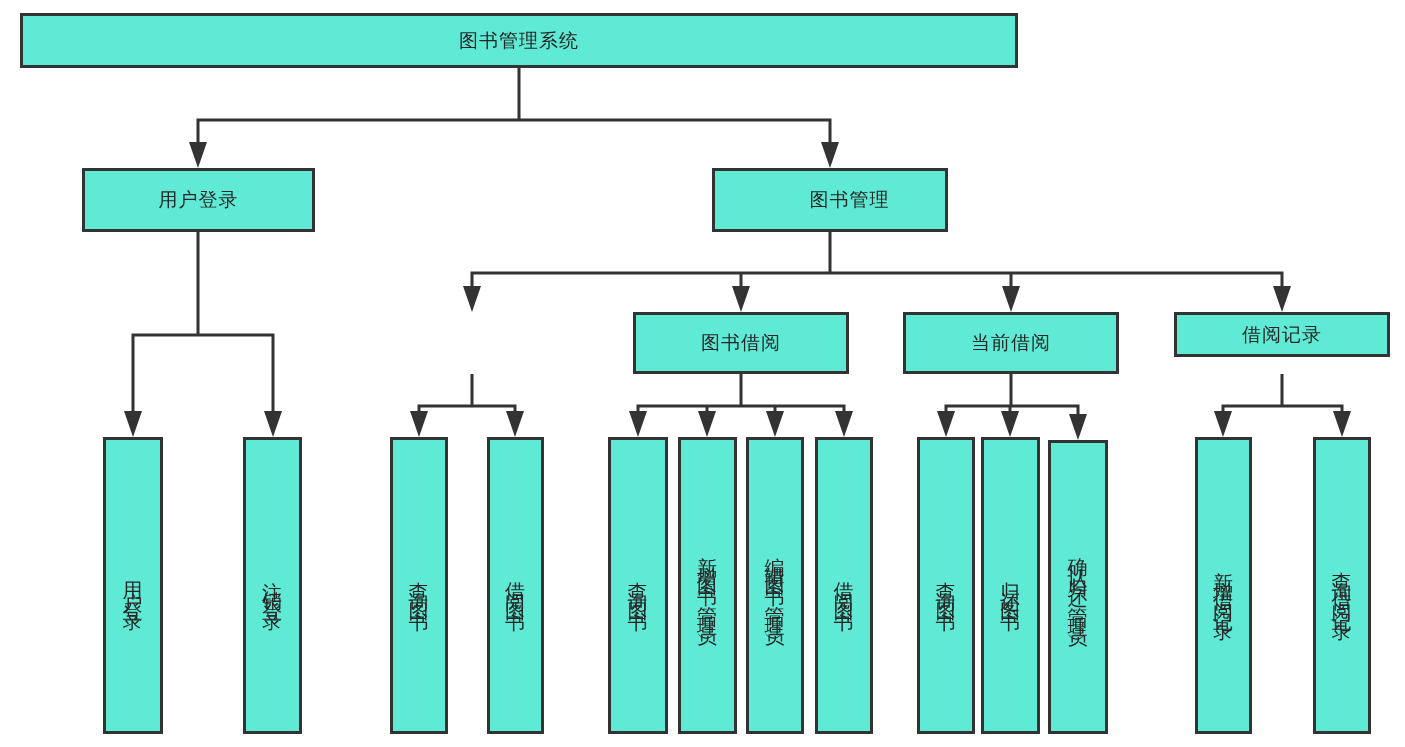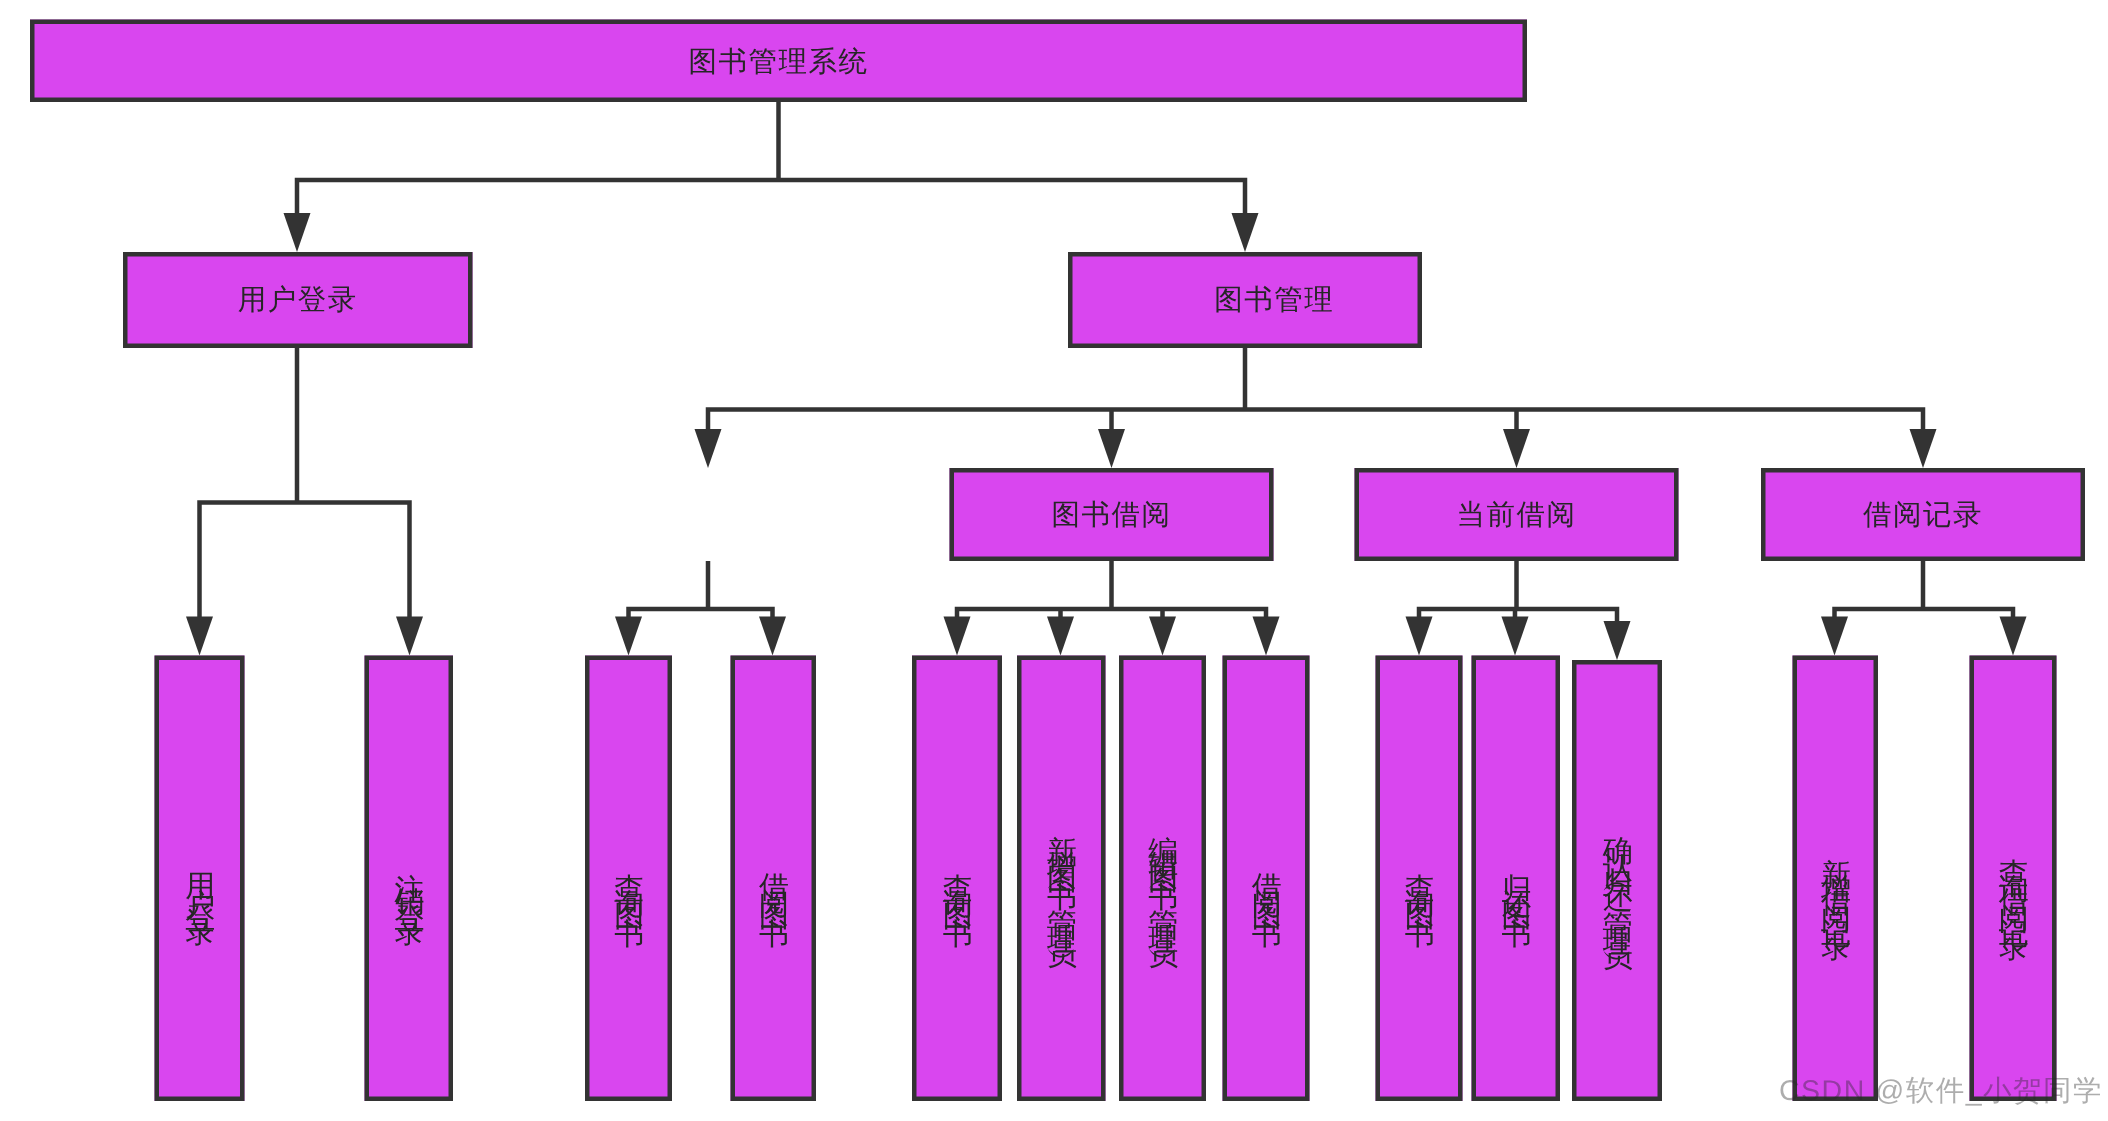--- a/index.html
+++ b/index.html
@@ -20,21 +20,21 @@
     left: 0;
     top: 0;
     width: 1405px;
     height: 747px;
     pointer-events: none;
   }
   .node {
     position: absolute;
     box-sizing: border-box;
     border: 3px solid #333333;
-    background: #d946ef;
+    background: #5eead4;
     color: #262626;
     display: flex;
     align-items: center;
     justify-content: center;
   }
   .hbox {
     font-size: 19px;
     letter-spacing: 1px;
   }
   .vbox {
@@ -107,35 +107,34 @@
     </g>
   </svg>
 
   <div class="node hbox" style="left:20px; top:13px; width:998px; height:55px;">图书管理系统</div>
 
   <div class="node hbox" style="left:82px; top:168px; width:233px; height:64px;">用户登录</div>
   <div class="node hbox" style="left:712px; top:168px; width:236px; height:64px;padding-left:39px;">图书管理</div>
 
   <div class="node hbox" style="left:903px; top:312px; width:216px; height:62px;">当前借阅</div>
   <div class="node hbox" style="left:633px; top:312px; width:216px; height:62px;">图书借阅</div>
-  <div class="node hbox" style="left:1174px; top:312px; width:216px; height:62px;">借阅记录</div>
+  <div class="node hbox" style="left:1174px; top:312px; width:216px; height:45px;">借阅记录</div>
 
   <div class="node vbox" style="left:103px; top:437px; width:60px; height:297px;">用户登录</div>
   <div class="node vbox" style="left:243px; top:437px; width:59px; height:297px;">注销登录</div>
 
   <div class="node vbox" style="left:390px; top:437px; width:58px; height:297px;">查询图书</div>
   <div class="node vbox" style="left:487px; top:437px; width:57px; height:297px;">借阅图书</div>
 
   <div class="node vbox" style="left:608px; top:437px; width:60px; height:297px;">查询图书</div>
   <div class="node vbox" style="left:678px; top:437px; width:59px; height:297px;">新增图书（管理员）</div>
   <div class="node vbox" style="left:746px; top:437px; width:58px; height:297px;">编辑图书（管理员）</div>
   <div class="node vbox" style="left:815px; top:437px; width:58px; height:297px;">借阅图书</div>
 
   <div class="node vbox" style="left:917px; top:437px; width:58px; height:297px;">查询图书</div>
   <div class="node vbox" style="left:981px; top:437px; width:59px; height:297px;">归还图书</div>
   <div class="node vbox" style="left:1048px; top:440px; width:60px; height:294px;">确认归还（管理员）</div>
 
   <div class="node vbox" style="left:1195px; top:437px; width:57px; height:297px;">新增借阅记录</div>
   <div class="node vbox" style="left:1313px; top:437px; width:58px; height:297px;">查询借阅记录</div>
 
-  <div class="watermark">CSDN @软件_小贺同学</div>
 
 </div>
 
 </body></html>

